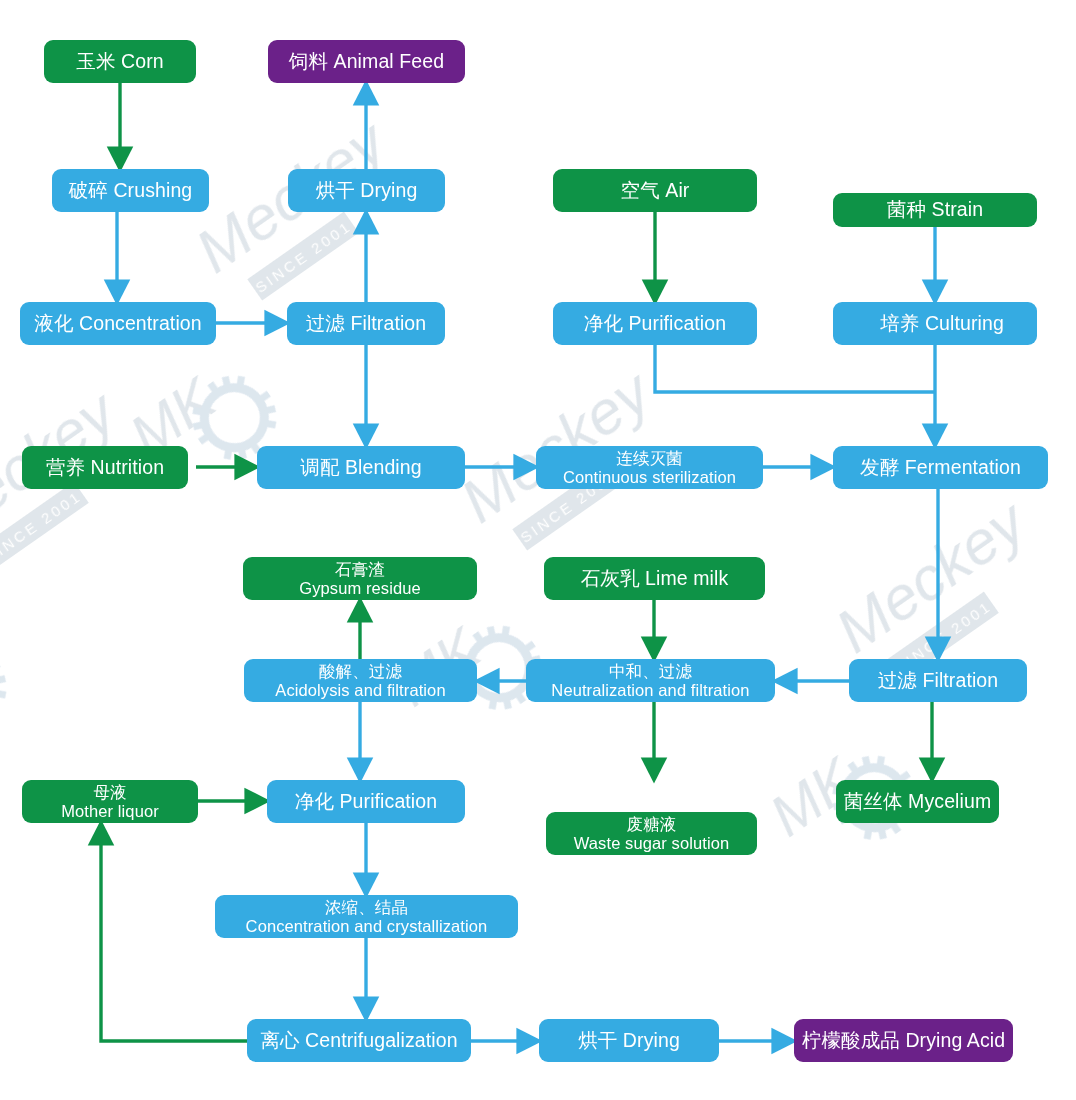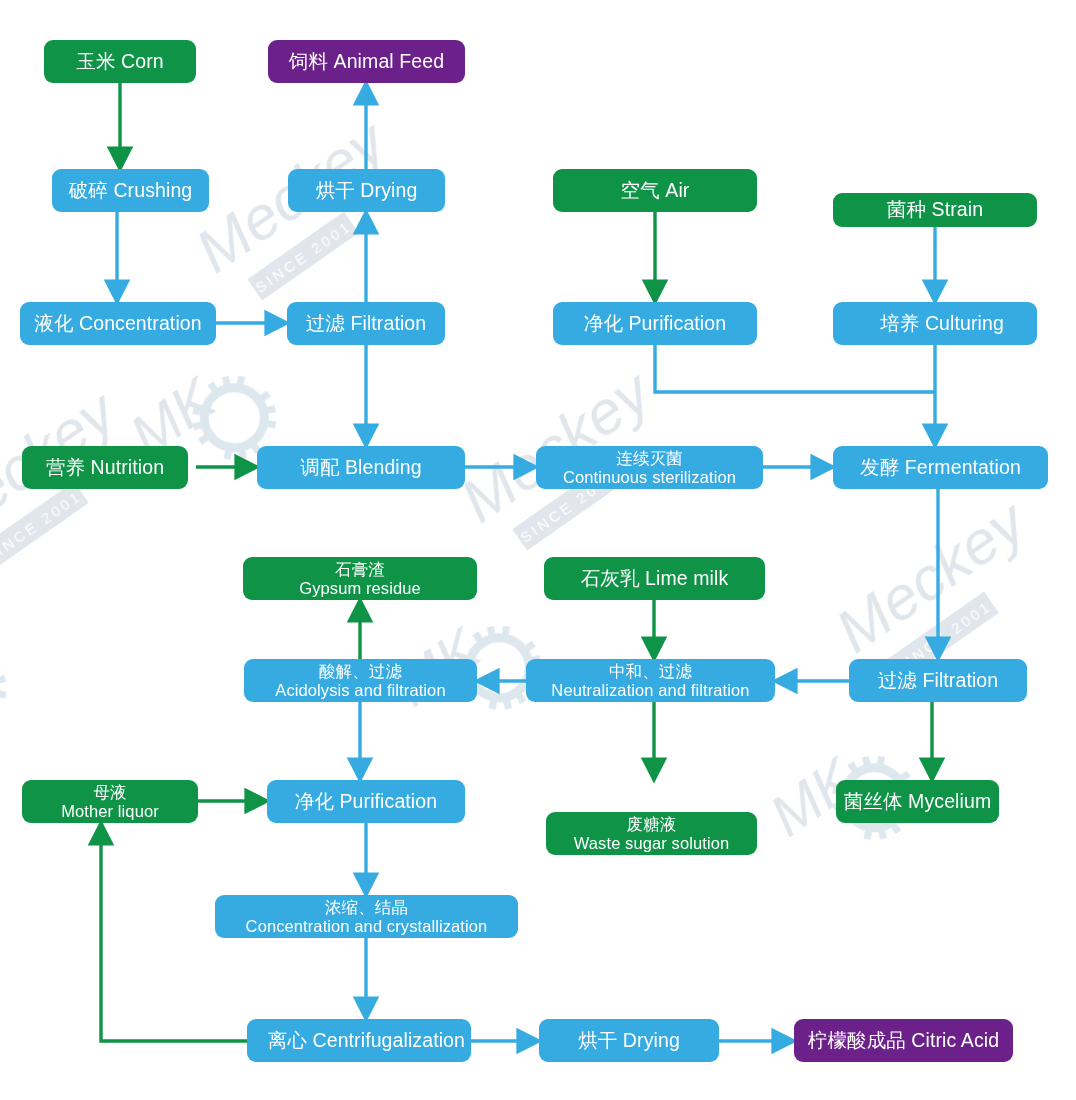--- a/index.html
+++ b/index.html
@@ -285,26 +285,26 @@
 
     <div class="node n-green one-line" style="left:836px;top:780px;width:163px;height:43px;">
       <span class="lbl">菌丝体 Mycelium</span>
     </div>
 
     <div class="node n-blue two-line" style="left:215px;top:895px;width:303px;height:43px;">
       <span class="lbl">浓缩、结晶
 Concentration and crystallization</span>
     </div>
 
-    <div class="node n-blue one-line" style="left:247px;top:1019px;width:224px;height:43px;justify-content:flex-end;">
+    <div class="node n-blue one-line" style="left:247px;top:1019px;width:224px;height:43px;">
       <span class="lbl">离心 Centrifugalization</span>
     </div>
 
     <div class="node n-blue one-line" style="left:539px;top:1019px;width:180px;height:43px;">
       <span class="lbl">烘干 Drying</span>
     </div>
 
     <div class="node n-purple one-line" style="left:794px;top:1019px;width:219px;height:43px;">
-      <span class="lbl">柠檬酸成品 Citric Acid</span>
+      <span class="lbl">柠檬酸成品 Drying Acid</span>
     </div>
 
   </div>
 </div>
 
 </body></html>

